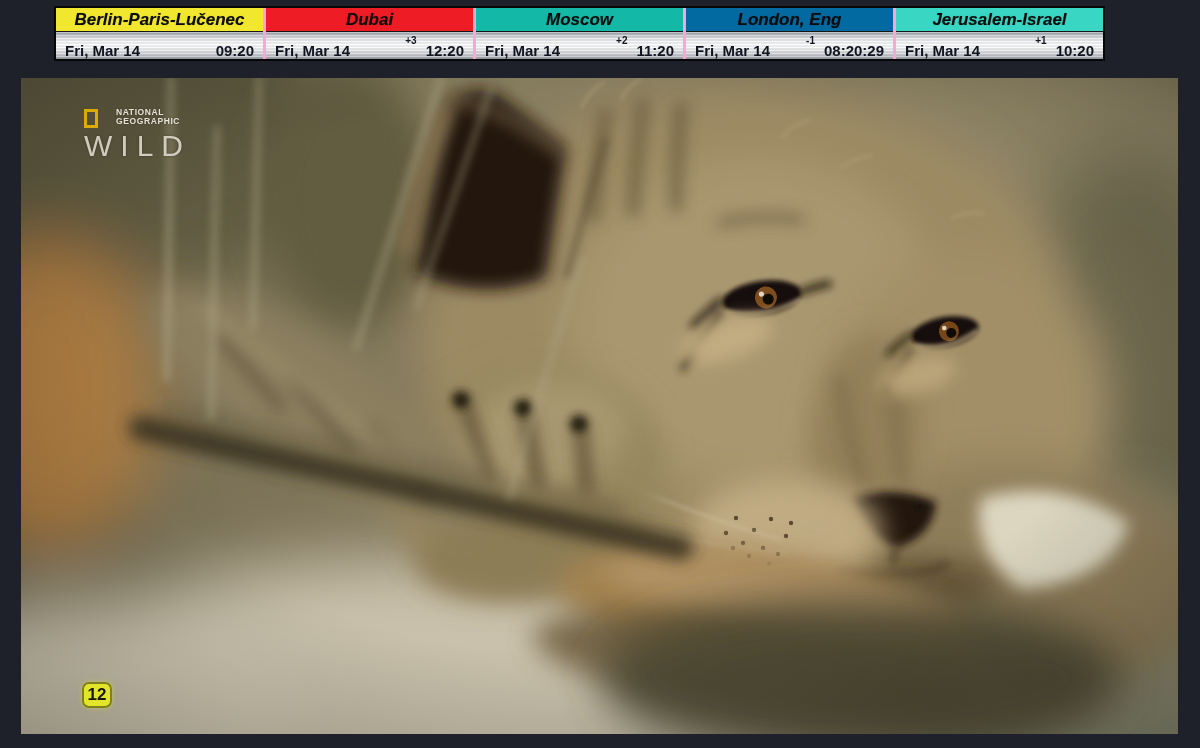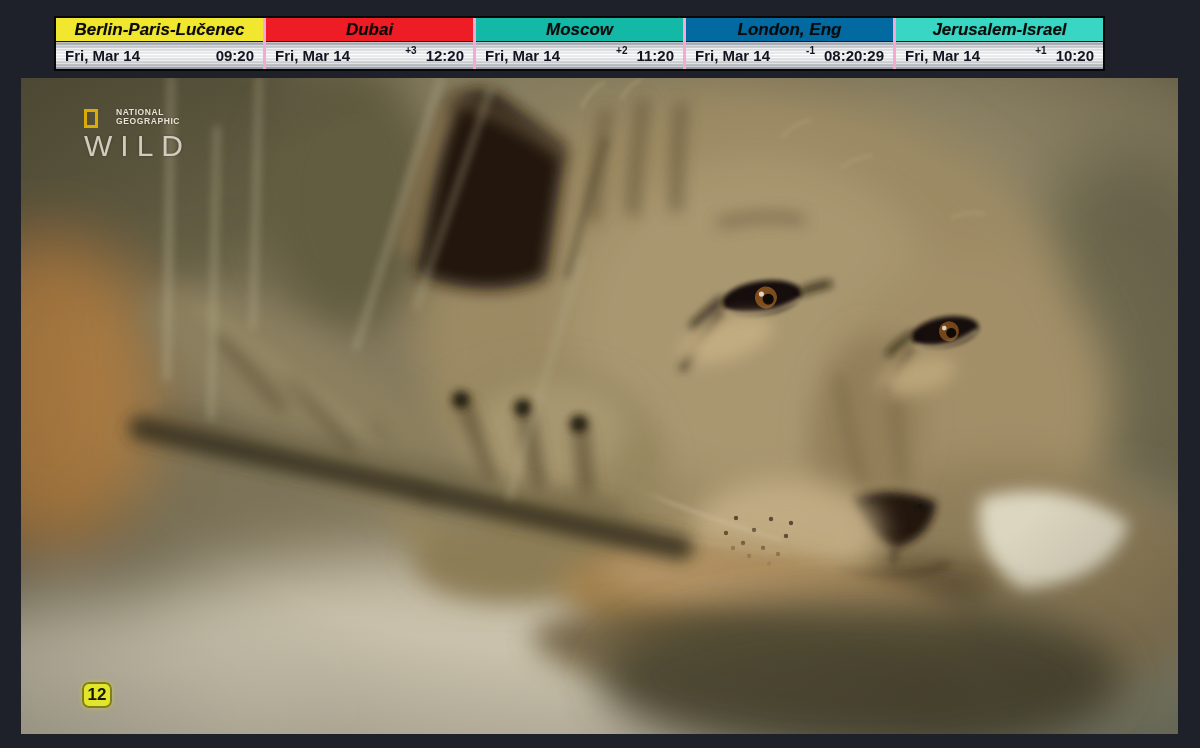--- a/index.html
+++ b/index.html
@@ -6,21 +6,21 @@
   html,body { width:1200px; height:748px; }
   body {
     background:#1e202a;
     font-family:"Liberation Sans", sans-serif;
     position:relative;
     overflow:hidden;
   }
 
   
   .clockbar {
-    position:absolute; left:54px; top:16px;
+    position:absolute; left:54px; top:6px;
     width:1051px; height:55px;
     display:flex;
     border:2px solid #070707;
     background:#070707;
   }
   .clock {
     flex:1 1 0;
     display:flex; flex-direction:column;
     border-left:3px solid #f9a8d4;
     min-width:0;
@@ -29,21 +29,21 @@
   .clock-header {
     height:24px;
     display:flex; align-items:center; justify-content:center;
     font-style:italic; font-weight:bold; font-size:17px;
     color:#0b0b0b; white-space:nowrap;
     border-bottom:1px solid #161616;
     text-shadow:0 0 1px rgba(0,0,0,.35);
   }
   .clock-row {
     flex:1;
-    display:flex; align-items:center;
+    display:flex; align-items:flex-end;
     padding:0 9px;
     font-weight:bold; font-size:15px; color:#121420;
     background:linear-gradient(180deg,#989ea6 0%,#e6e8ea 25%,#ffffff 48%,#f1f2f3 62%,#c3c6ca 86%,#8f959d 100%);
     position:relative; white-space:nowrap;
   }
   .clock-row::after {
     content:""; position:absolute; inset:0; pointer-events:none;
     background:repeating-linear-gradient(180deg, rgba(255,255,255,.35) 0 1px, rgba(110,115,125,.12) 1px 3px);
   }
   .clock-date { z-index:1; }

